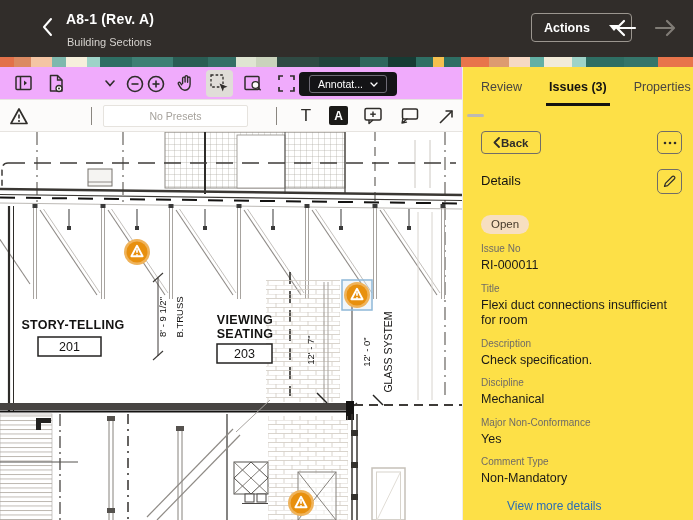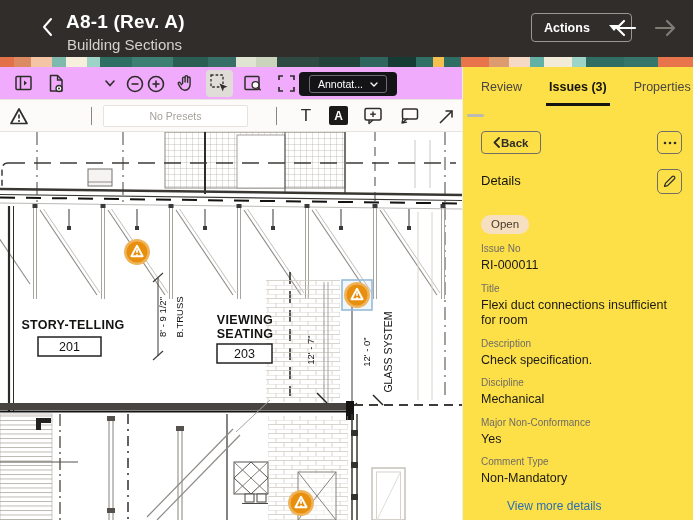--- a/index.html
+++ b/index.html
@@ -3,22 +3,22 @@
 <meta charset="utf-8">
 <style>
   * { box-sizing: border-box; margin: 0; padding: 0; }
   html,body { width:693px; height:520px; overflow:hidden; }
   body { font-family:"Liberation Sans", sans-serif; background:#fff; }
   .app { position:relative; width:693px; height:520px; overflow:hidden; }
 
   
   .hdr { position:absolute; top:0; left:0; width:693px; height:57px; background:#312D2A; }
   .hdr-back { position:absolute; left:40px; top:16px; width:16px; height:22px; cursor:pointer; }
-  .hdr-title { position:absolute; left:66px; top:11px; color:#fff; font-size:19px; font-weight:bold; letter-spacing:.2px; }
-  .hdr-sub { position:absolute; left:67px; top:36px; color:#D5D2CE; font-size:15px; }
+  .hdr-title { position:absolute; left:66px; top:11px; color:#fff; font-size:14px; font-weight:bold; letter-spacing:.2px; }
+  .hdr-sub { position:absolute; left:67px; top:36px; color:#D5D2CE; font-size:11px; }
   .actions-btn { position:absolute; left:531px; top:13px; height:29px; padding:0 12px; display:flex; align-items:center; gap:19px;
     border:1px solid #9B968F; border-radius:4px; color:#fff; font-size:12.5px; font-weight:bold; background:transparent; cursor:pointer; }
   .nav-arrow { position:absolute; top:17px; width:26px; height:22px; cursor:pointer; }
   .nav-prev { left:613px; }
   .nav-next { left:652px; }
 
   
   .deco { position:absolute; top:57px; left:0; width:693px; height:10px;
     background:linear-gradient(90deg,
       #E2714A 0 2%, #DB8A62 2% 4.5%, #F4C5A4 4.5% 7.5%, #7FB8AD 7.5% 9.5%, #F6EFDC 9.5% 12.5%,

